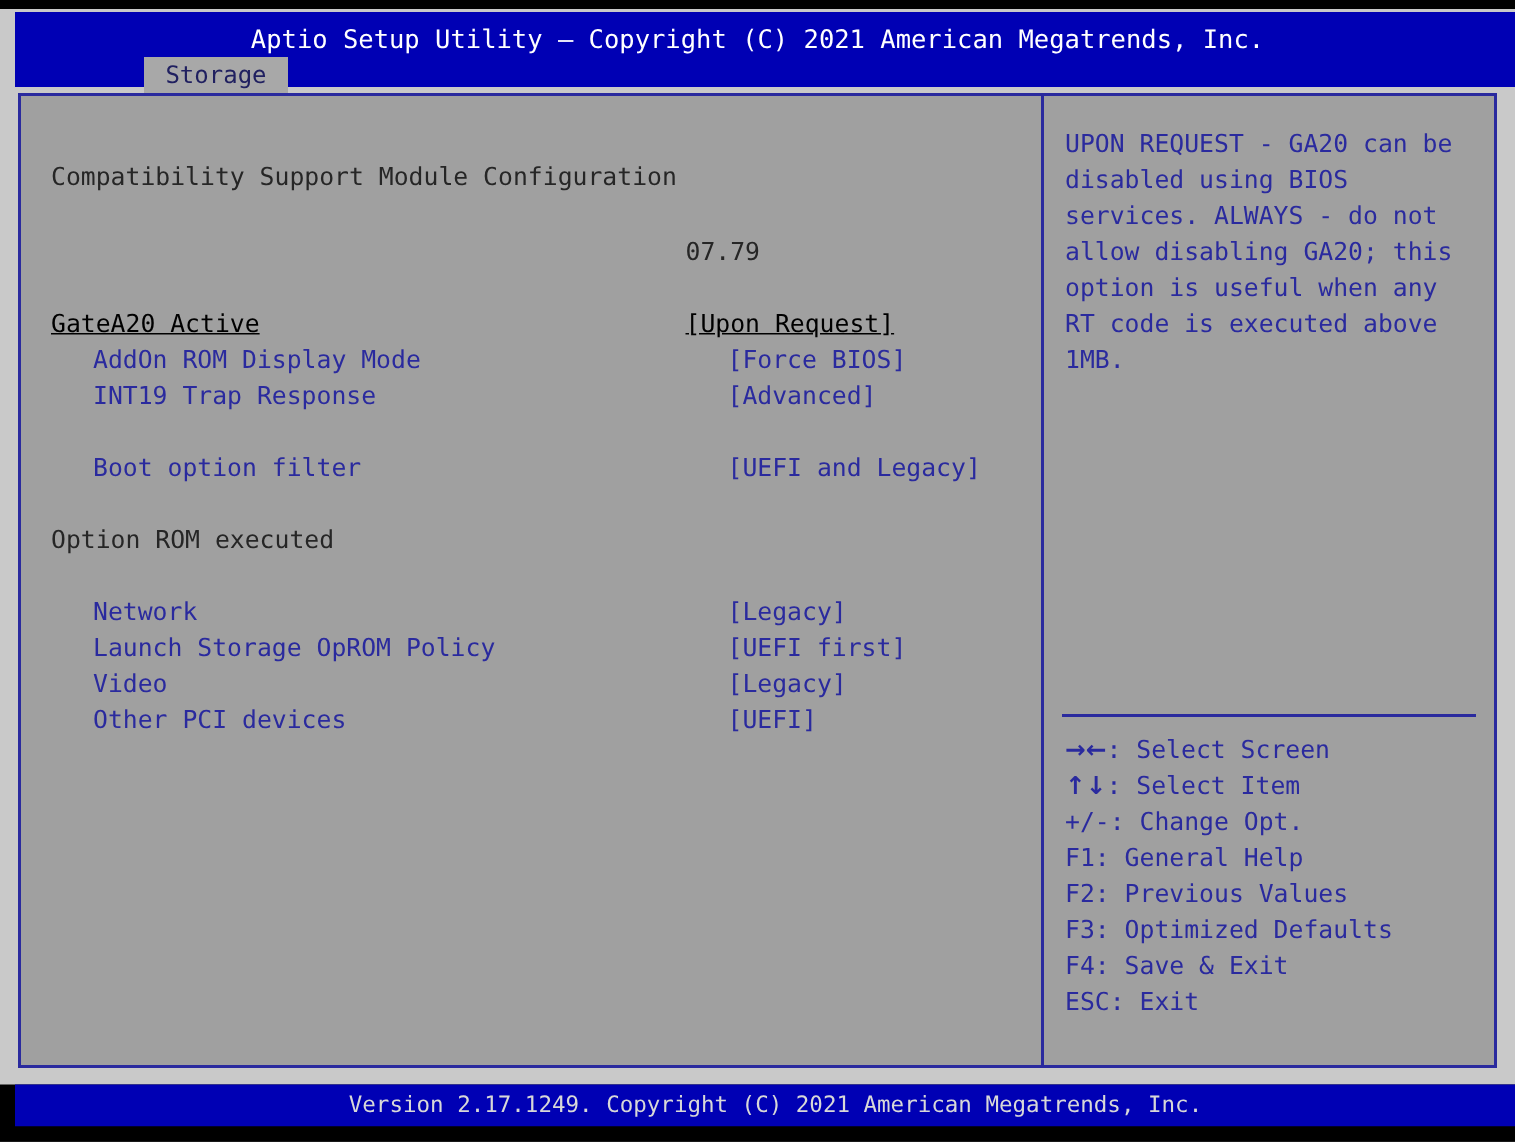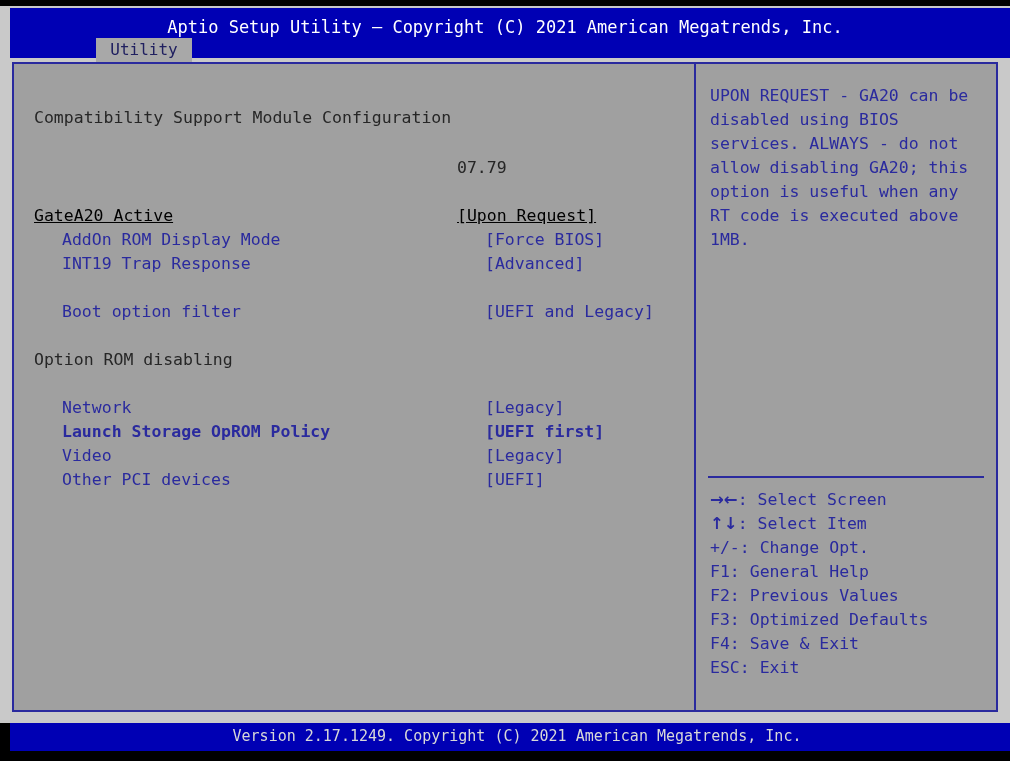--- a/index.html
+++ b/index.html
@@ -177,38 +177,38 @@
 <div id="screen">
 
   <div class="top-strip"></div>
   <div class="page-bg"></div>
 
   <div class="title-bar">
     <div class="title-text">Aptio Setup Utility – Copyright (C) 2021 American Megatrends, Inc.</div>
   </div>
 
   <div id="tabs-host">
-      <div class="tab">Utility</div>
+      <div class="tab">Storage</div>
     </div>
 
   <div class="panel">
 
     <div class="list">
       <div class="row" style="top:18px">
         <span class="label c-static">Compatibility Support Module Configuration</span>
       </div>
       <div id="settings-host">
           <div class="row" style="top: 92px;"><span class="value c-static">07.79</span></div>
           <div class="row" style="top: 140px;"><span class="label c-selected">GateA20 Active</span><span class="value c-selected">[Upon Request]</span></div>
           <div class="row" style="top: 164px;"><span class="label c-option">AddOn ROM Display Mode</span><span class="value c-option">[Force BIOS]</span></div>
           <div class="row" style="top: 188px;"><span class="label c-option">INT19 Trap Response</span><span class="value c-option">[Advanced]</span></div>
           <div class="row" style="top: 236px;"><span class="label c-option">Boot option filter</span><span class="value c-option">[UEFI and Legacy]</span></div>
-          <div class="row" style="top: 284px;"><span class="label c-static">Option ROM disabling</span></div>
+          <div class="row" style="top: 284px;"><span class="label c-static">Option ROM executed</span></div>
           <div class="row" style="top: 332px;"><span class="label c-option">Network</span><span class="value c-option">[Legacy]</span></div>
-          <div class="row" style="top: 356px; font-weight: bold;"><span class="label c-option">Launch Storage OpROM Policy</span><span class="value c-option">[UEFI first]</span></div>
+          <div class="row" style="top: 356px;"><span class="label c-option">Launch Storage OpROM Policy</span><span class="value c-option">[UEFI first]</span></div>
           <div class="row" style="top: 380px;"><span class="label c-option">Video</span><span class="value c-option">[Legacy]</span></div>
           <div class="row" style="top: 404px;"><span class="label c-option">Other PCI devices</span><span class="value c-option">[UEFI]</span></div>
         </div>
     </div>
 
     <div class="v-divider"></div>
 
     <div class="help">
       <div class="help-text">UPON REQUEST - GA20 can be
 disabled using BIOS

